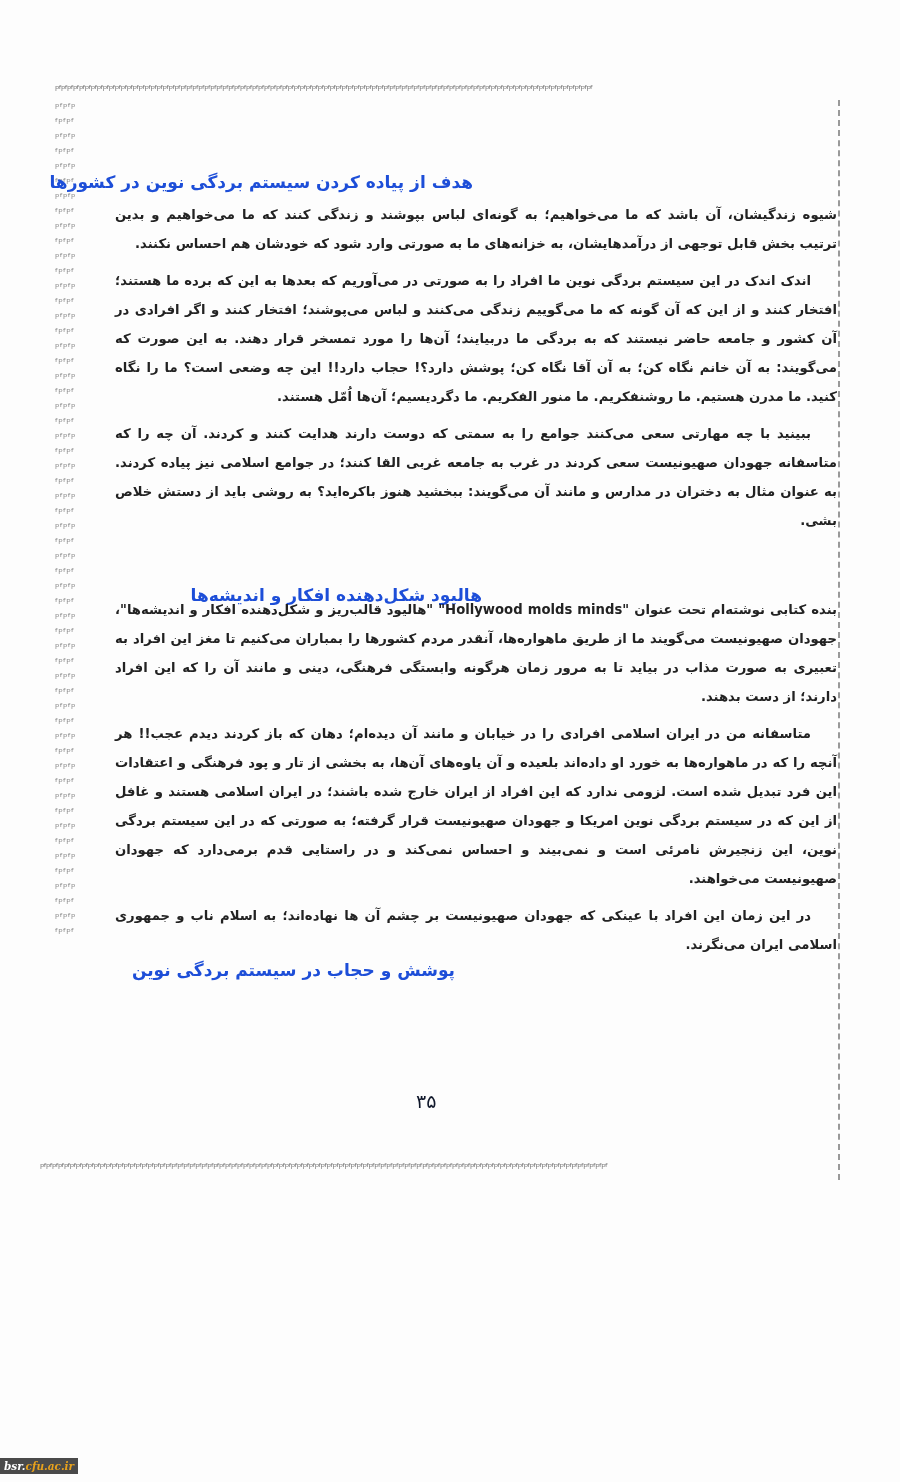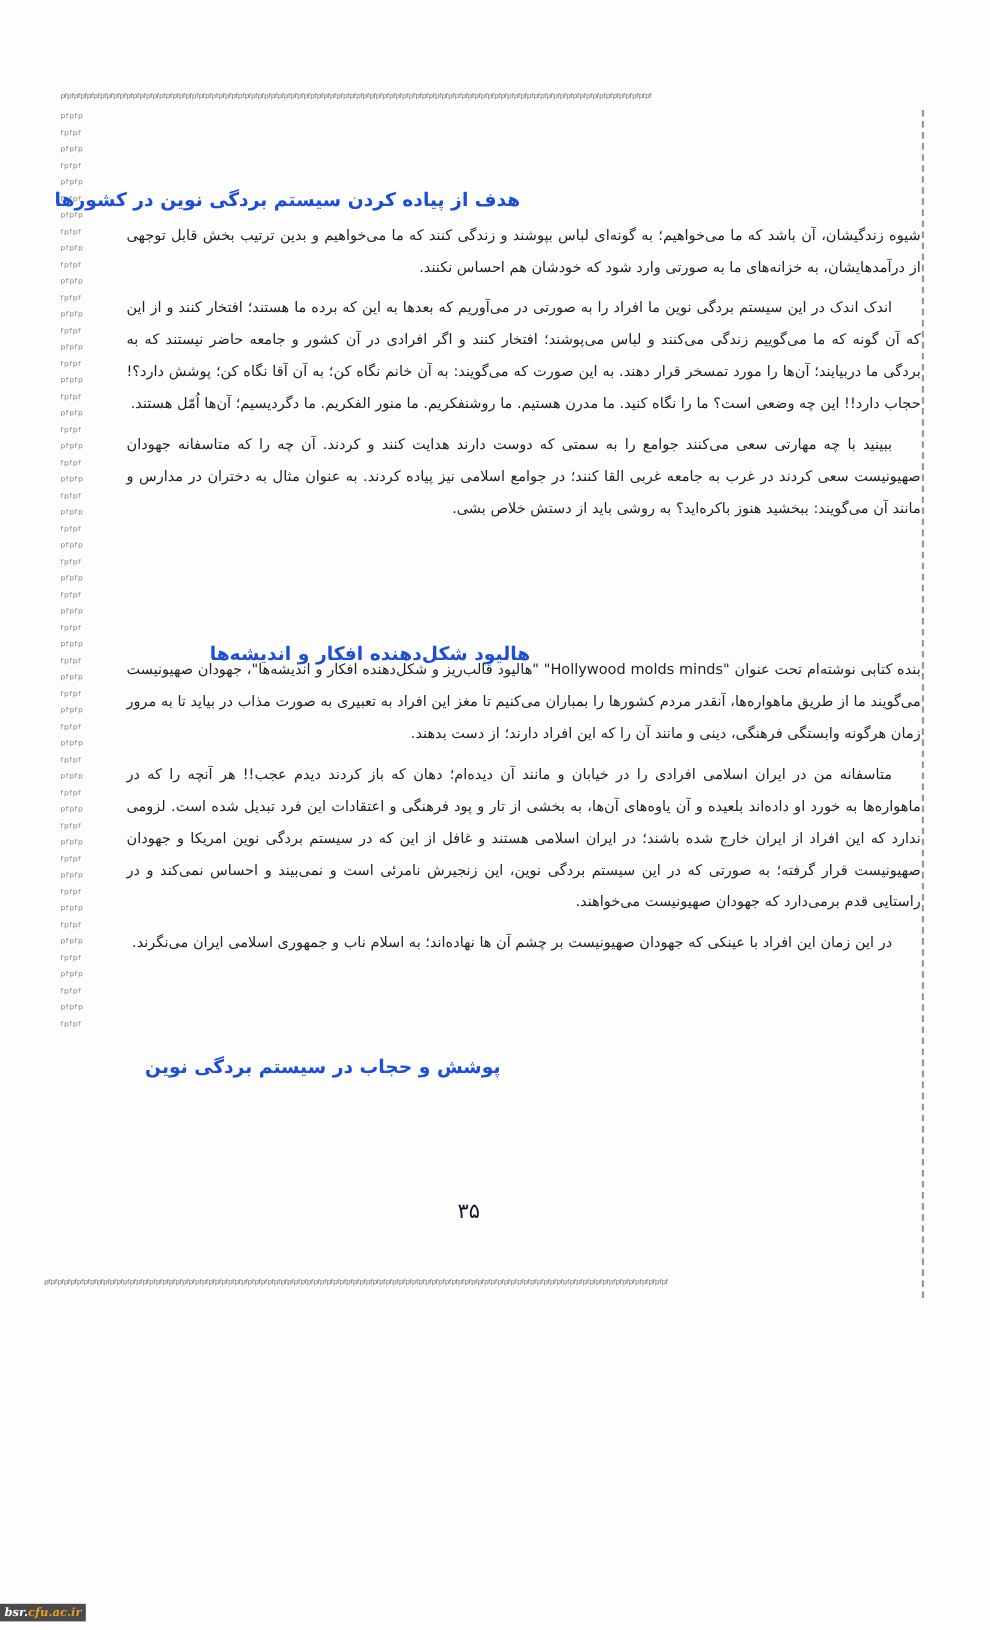--- a/index.html
+++ b/index.html
@@ -19,20 +19,21 @@
       position: absolute; left: 55px; top: 100px; width: 22px; height: 1070px;
       color: #888; font-size: 11px; line-height: 15px; overflow: hidden; word-break: break-all;
     }
     .border-right {
       position: absolute; left: 838px; top: 100px; width: 4px; height: 1080px;
       border-left: 2px dashed #999;
     }
     p {
       font-size: 13.2px; line-height: 29px; margin: 0 0 8px 0; text-indent: 26px; color: #222;
       text-align-last: right;
+      font-weight: bold;
     }
     p.noindent { text-indent: 0; }
     .sec { position: absolute; left: 115px; width: 722px; direction: rtl; text-align: justify; }
     .title { position: absolute; direction: rtl; font-weight: bold; font-size: 17px; color: #1d4ed8; white-space: nowrap; }
     .pageno { position: absolute; left: 416px; top: 1090px; font-size: 19px; color: #0f172a; }
     .watermark {
       position: absolute; left: 0; top: 1458px; width: 74px; height: 16px; background: #4a4a4a;
       font-family: "DejaVu Serif", serif; font-style: italic; font-weight: bold; font-size: 10.5px;
       line-height: 16px; padding-left: 4px;
     }

